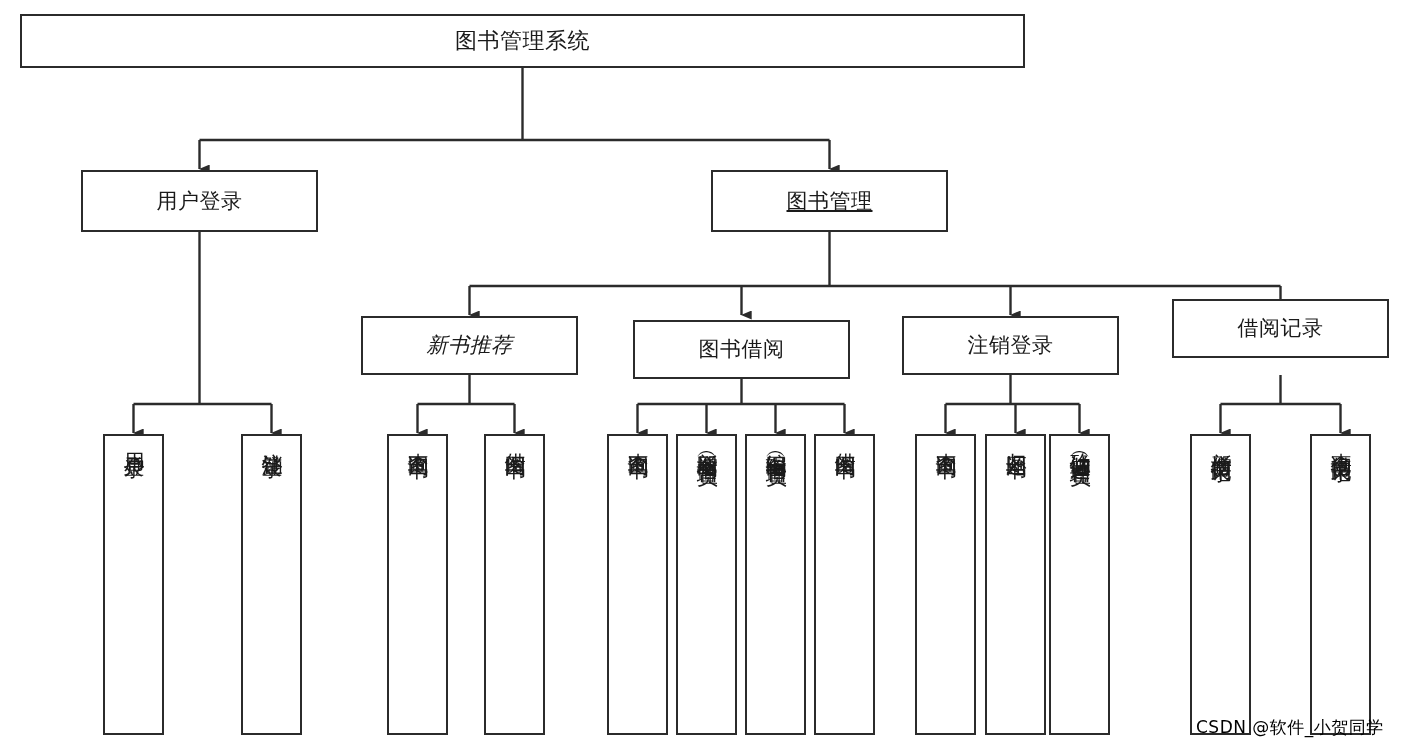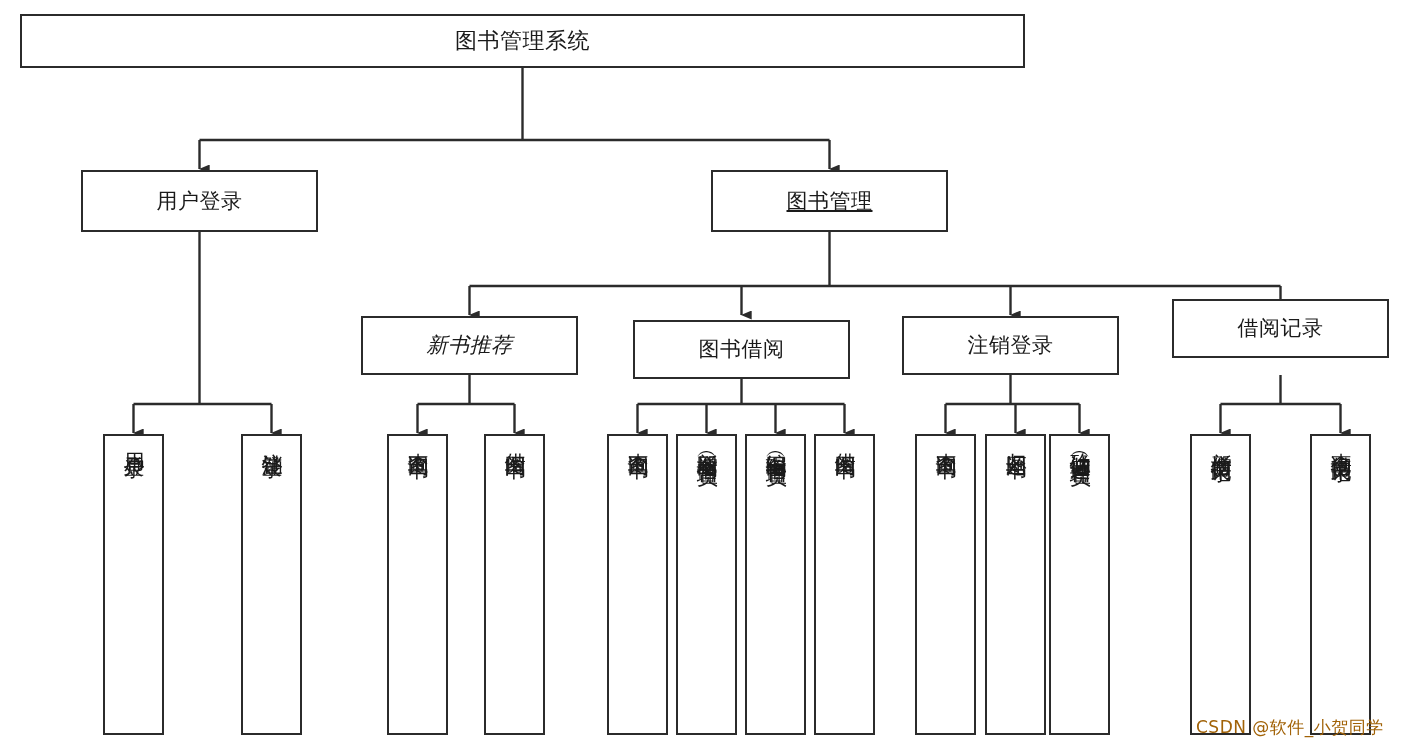--- a/index.html
+++ b/index.html
@@ -179,14 +179,14 @@
     <span class="label">确认归还（管理员）</span>
   </div>
 
   <div class="node vert" style="left: 1190px; top: 434px; width: 61px; height: 301px;">
     <span class="label">新增借阅记录</span>
   </div>
   <div class="node vert" style="left: 1310px; top: 434px; width: 61px; height: 301px;">
     <span class="label">查询借阅记录</span>
   </div>
 
-  <div class="watermark" style="left: 1196px; top: 716px; color: #a16207;">CSDN @软件_小贺同学</div>
+  <div class="watermark" style="left: 1196px; top: 716px; color: #000000;">CSDN @软件_小贺同学</div>
 </div>
 
 </body></html>

